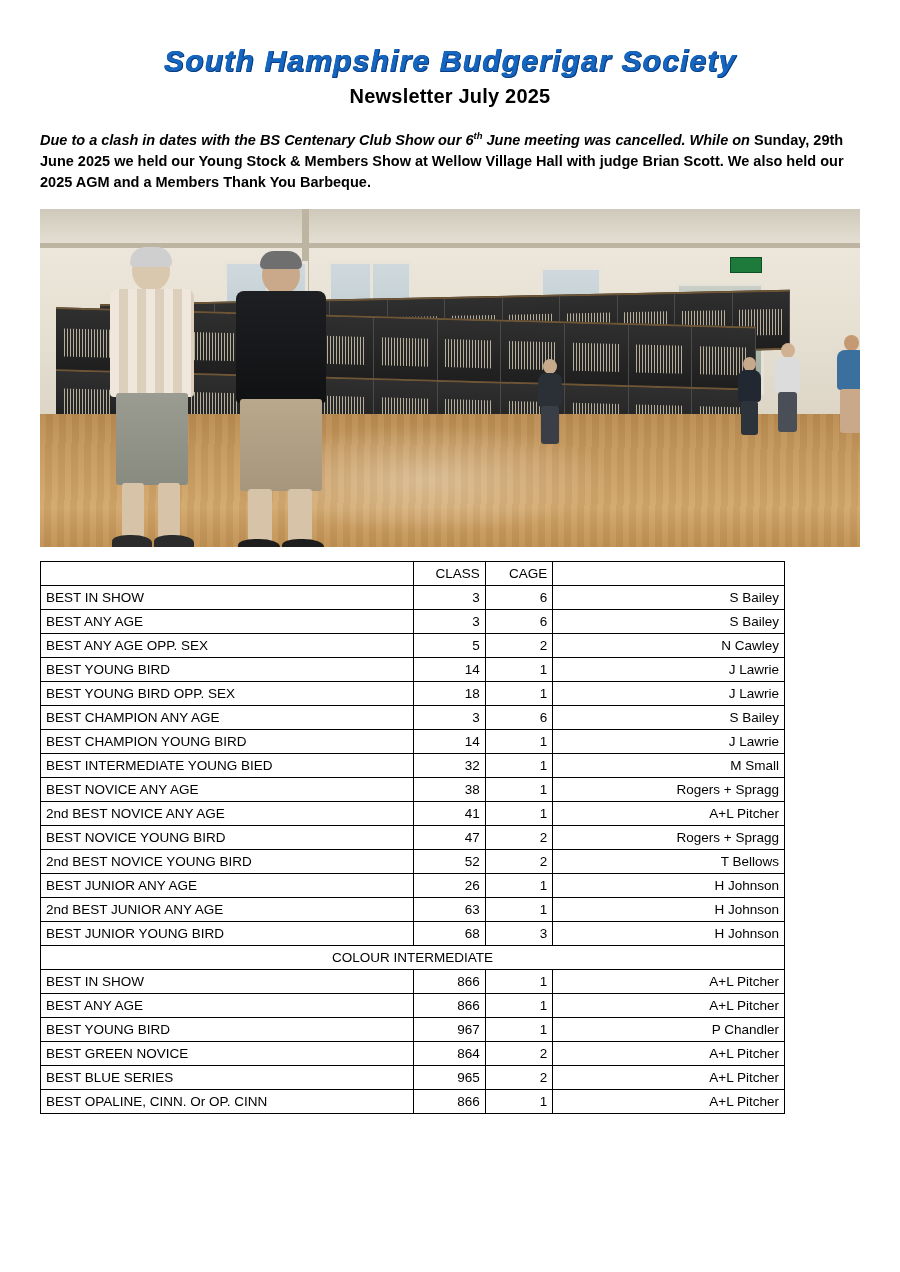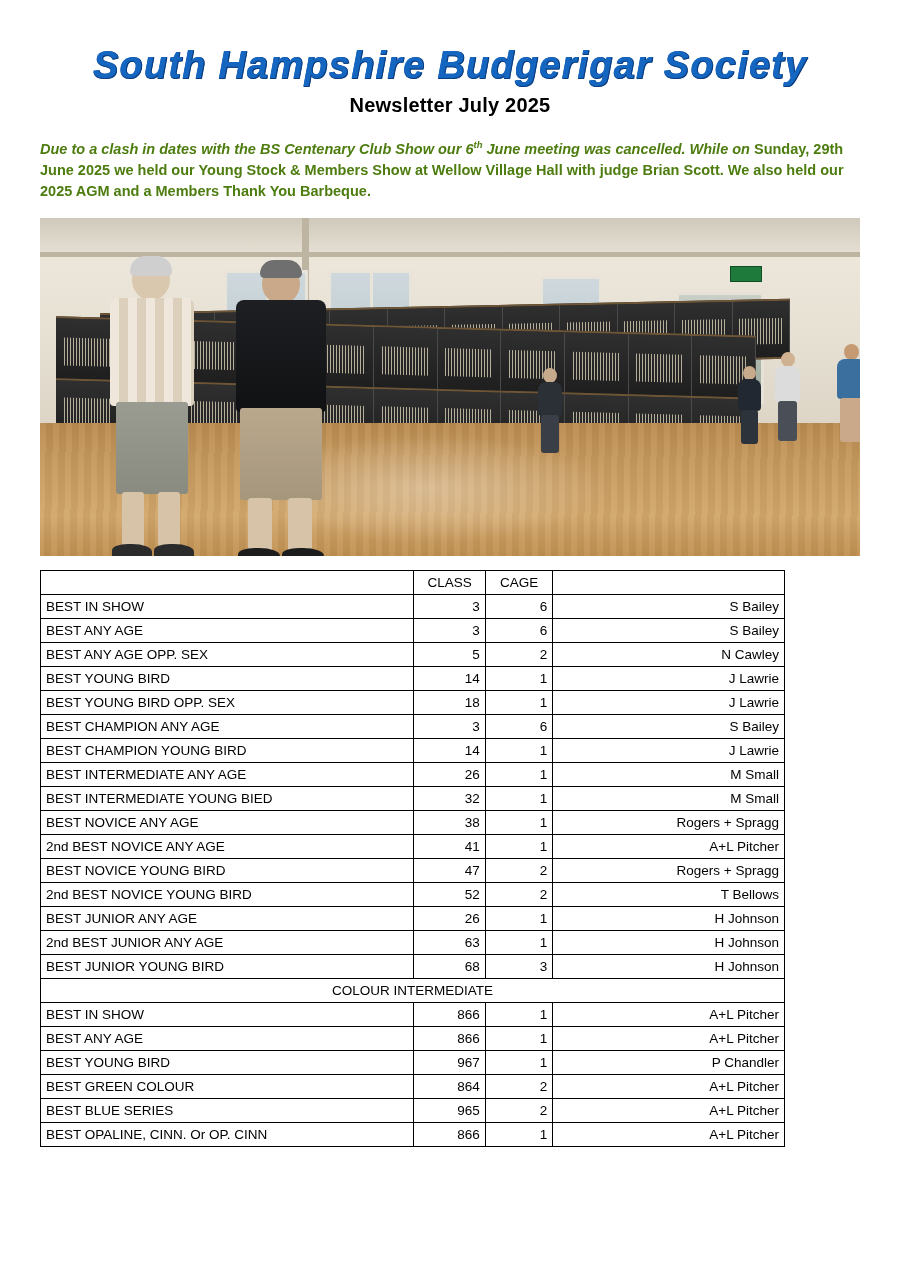--- a/index.html
+++ b/index.html
@@ -25,21 +25,21 @@
 
   
   .masthead {
     text-align: center;
     margin-top: 8px;
   }
   .soc-title {
     font-family: "Liberation Sans", sans-serif;
     font-weight: bold;
     font-style: italic;
-    font-size: 38px;
+    font-size: 30px;
     letter-spacing: 1.2px;
     color: #1566c0;
     line-height: 1.15;
     text-shadow:
        1px 0 0 #0b3e80,
        0 1px 0 #0b3e80,
        1px 1px 0 #0b3e80;
   }
   .soc-founded {
     font-family: "Liberation Sans", sans-serif;
@@ -63,21 +63,21 @@
     letter-spacing: .2px;
   }
 
   
   .intro {
     margin-top: 22px;
     font-size: 14.5px;
     font-weight: bold;
     line-height: 1.45;
     text-align: left;
-    color: #4d7c0f;
+    color: #000000;
   }
   .intro .ital {
     font-style: italic;
   }
   .intro sup {
     font-size: 9.5px;
     vertical-align: super;
     line-height: 0;
   }
 
@@ -194,21 +194,21 @@
     height: 19px;
     font-weight: normal;
     color: #000;
     background: #fff;
   }
   .c-award  { width: 385px; text-align: left; }
   .c-class  { width: 62px; text-align: right; }
   .c-cage   { width: 58px; text-align: right; }
   .c-winner { width: 235px; text-align: right; padding-left: 7px; }
   thead .c-award { border-left: none; border-top: none; border-bottom: none; }
-  thead .c-class, thead .c-cage { text-align: center; }
+  thead .c-class, thead .c-cage { }
   thead .c-winner { border-right: 1px solid #000; }
   tr.section td {
     text-align: center;
     border-left: 1px solid #000;
   }
 </style>
 </head>
 <body>
 
 <div class="page">
@@ -387,26 +387,20 @@
           <td class="c-cage">6</td>
           <td class="c-winner">S Bailey</td>
         </tr>
         <tr>
           <td class="c-award">BEST CHAMPION YOUNG BIRD</td>
           <td class="c-class">14</td>
           <td class="c-cage">1</td>
           <td class="c-winner">J Lawrie</td>
         </tr>
         <tr>
-          <td class="c-award">BEST INTERMEDIATE ANY AGE</td>
-          <td class="c-class">26</td>
-          <td class="c-cage">1</td>
-          <td class="c-winner">M Small</td>
-        </tr>
-        <tr>
           <td class="c-award">BEST INTERMEDIATE YOUNG BIED</td>
           <td class="c-class">32</td>
           <td class="c-cage">1</td>
           <td class="c-winner">M Small</td>
         </tr>
         <tr>
           <td class="c-award">BEST NOVICE ANY AGE</td>
           <td class="c-class">38</td>
           <td class="c-cage">1</td>
           <td class="c-winner">Rogers + Spragg</td>
@@ -462,21 +456,21 @@
           <td class="c-cage">1</td>
           <td class="c-winner">A+L Pitcher</td>
         </tr>
         <tr>
           <td class="c-award">BEST YOUNG BIRD</td>
           <td class="c-class">967</td>
           <td class="c-cage">1</td>
           <td class="c-winner">P Chandler</td>
         </tr>
         <tr>
-          <td class="c-award">BEST GREEN COLOUR</td>
+          <td class="c-award">BEST GREEN NOVICE</td>
           <td class="c-class">864</td>
           <td class="c-cage">2</td>
           <td class="c-winner">A+L Pitcher</td>
         </tr>
         <tr>
           <td class="c-award">BEST BLUE SERIES</td>
           <td class="c-class">965</td>
           <td class="c-cage">2</td>
           <td class="c-winner">A+L Pitcher</td>
         </tr>

